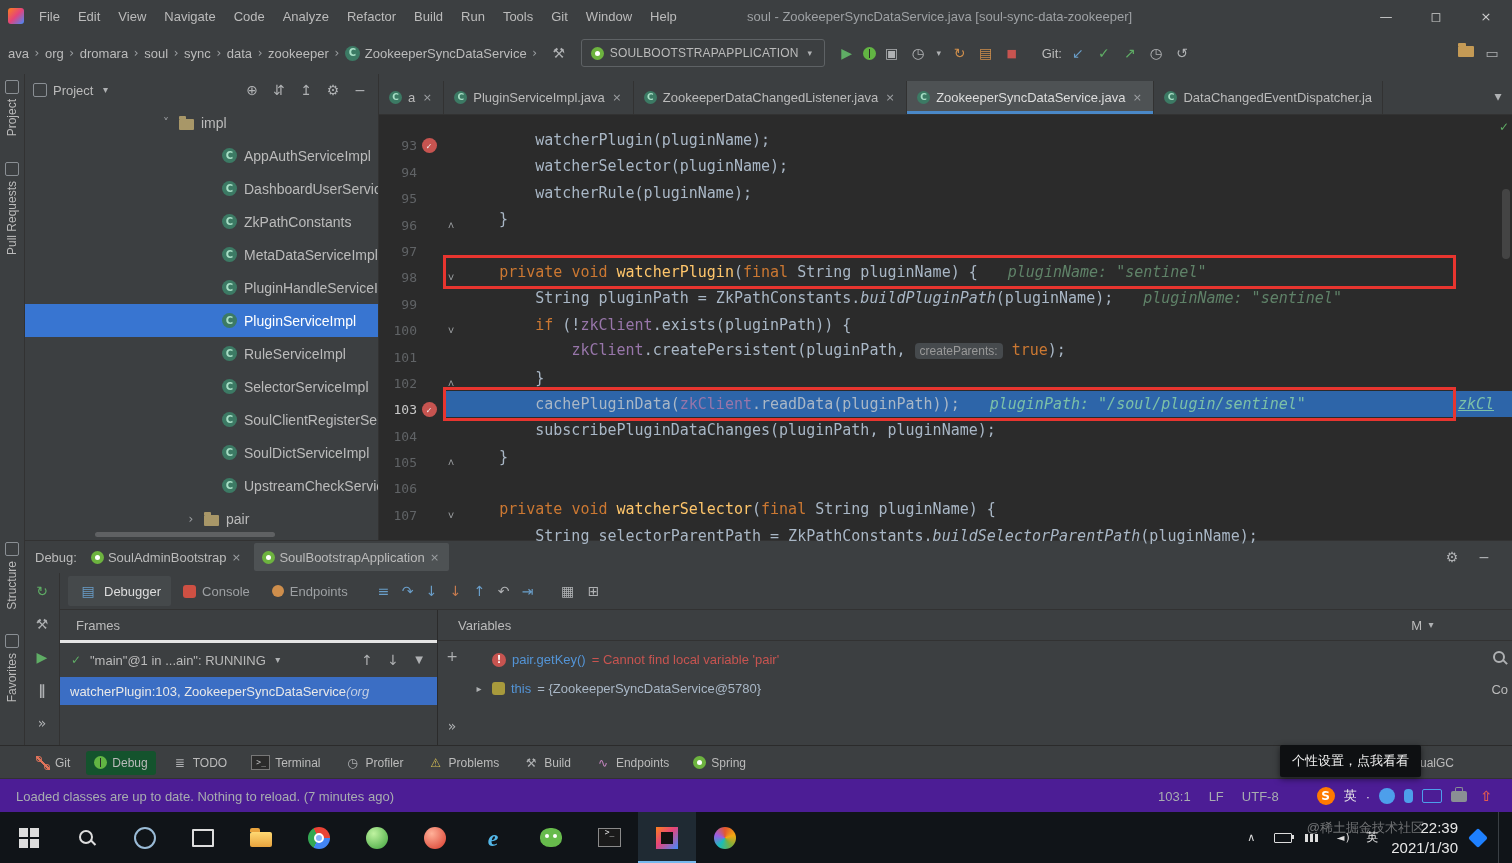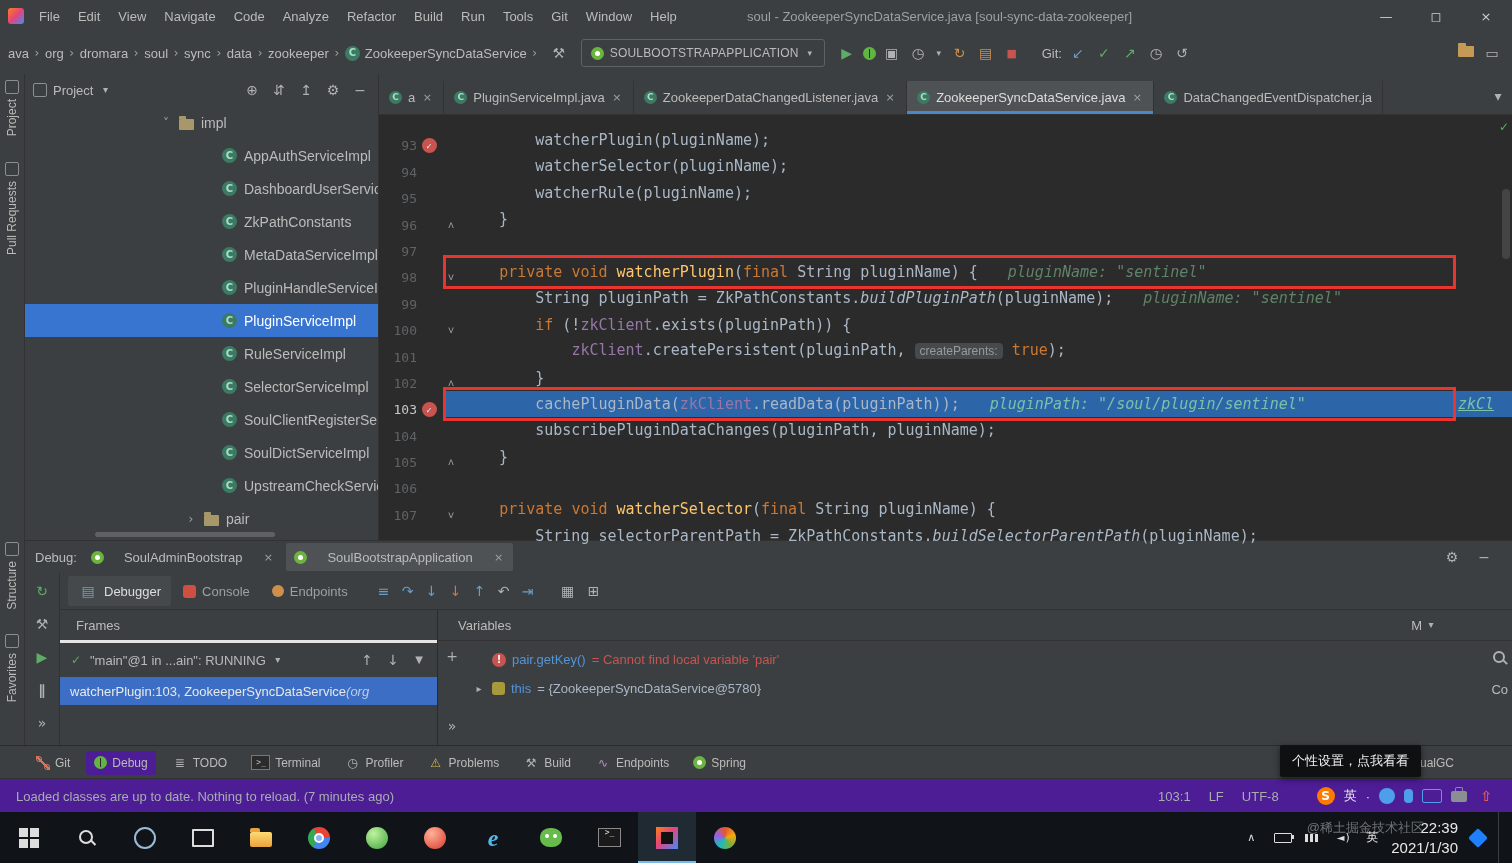--- a/index.html
+++ b/index.html
@@ -93,21 +93,21 @@
          font-family:"Liberation Sans",sans-serif;}
   .rhint{position:absolute;right:18px;margin-left:0;text-decoration:underline;}
   .redbox{position:absolute;left:64px;right:56px;top:-4px;bottom:-4px;border:3px solid #E8352F;
           z-index:3;pointer-events:none;}
   #rcheck{position:absolute;top:46px;right:3px;color:#5FAD65;font-size:12px;z-index:4;}
   #vthumb{position:absolute;right:2px;top:115px;width:8px;height:70px;border-radius:4px;background:rgba(255,255,255,.12);}
 
   
   #debug{position:absolute;left:25px;top:540px;right:0;height:205px;background:#3C3F41;border-top:1px solid #323232;}
   #dheader{height:32px;display:flex;align-items:center;padding:0 10px;gap:6px;}
-  .dtab{display:flex;align-items:center;gap:20px;padding:4px 8px;border-radius:2px;}
+  .dtab{display:flex;align-items:center;gap:4px;padding:4px 8px;border-radius:2px;}
   .dtab.active{background:#4E5254;}
   #dhead-icons{margin-left:auto;display:flex;gap:12px;padding-right:8px;}
   #dbody{position:absolute;top:32px;left:0;right:0;bottom:0;display:flex;}
   #dleft{width:34px;display:flex;flex-direction:column;align-items:center;padding-top:8px;gap:13px;
          border-right:1px solid #323232;flex:none;}
   #dmain{flex:1;display:flex;flex-direction:column;min-width:0;}
   #dtoolbar{height:36px;display:flex;align-items:center;gap:2px;padding:0 8px;border-bottom:1px solid #323232;}
   .vtab{display:flex;align-items:center;gap:6px;padding:5px 10px;color:#9DA0A3;border-radius:2px;}
   .vtab.active{color:#DDDDDD;background:#45494B;}
   #dsteps{display:flex;gap:4px;margin-left:14px;}
@@ -134,21 +134,21 @@
   .verr{color:#C75450;}
   .i-error{width:14px;height:14px;border-radius:50%;background:#C75450;color:#FFFFFF;font-size:10px;font-weight:bold;}
   .i-value{width:13px;height:13px;border-radius:3px;background:#A89A3C;}
   #vright{position:absolute;right:4px;top:40px;display:flex;flex-direction:column;align-items:center;gap:16px;}
   .vco{color:#BBBBBB;}
 
   
   #btoolbar{position:absolute;left:0;right:0;top:745px;height:33px;background:#3C3F41;
             border-top:1px solid #2B2B2B;display:flex;align-items:center;padding:0 28px;gap:8px;font-size:12px;}
   .btn-tw{display:flex;align-items:center;gap:5px;padding:4px 8px;border-radius:3px;color:#BBBBBB;}
-  .btn-tw.active{background:#4c1d95;}
+  .btn-tw.active{background:#14532d;}
   .bt-ic{width:16px;height:16px;font-size:12px;}
   #visualgc{margin-left:auto;margin-right:30px;color:#BBBBBB;}
   #sgtip{position:absolute;left:1280px;top:745px;height:32px;background:#0E1012;color:#F2F2F2;
          display:flex;align-items:center;padding:0 12px;z-index:9;border-radius:2px;
          box-shadow:0 2px 6px rgba(0,0,0,.55);font-size:13px;white-space:nowrap;}
 
   
   #statusbar{position:absolute;left:0;right:0;top:778px;height:34px;background:#4c1d95;
              border-top:1px solid #323232;display:flex;align-items:center;padding:0 16px;color:#A8ADB0;}
   #stright{margin-left:auto;display:flex;align-items:center;gap:18px;}

